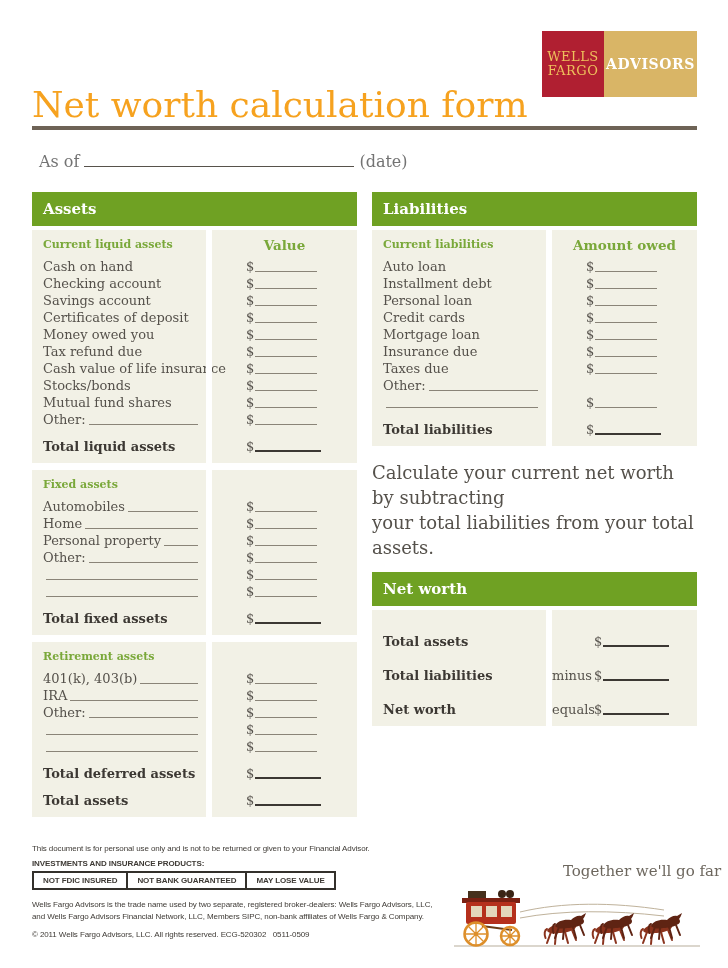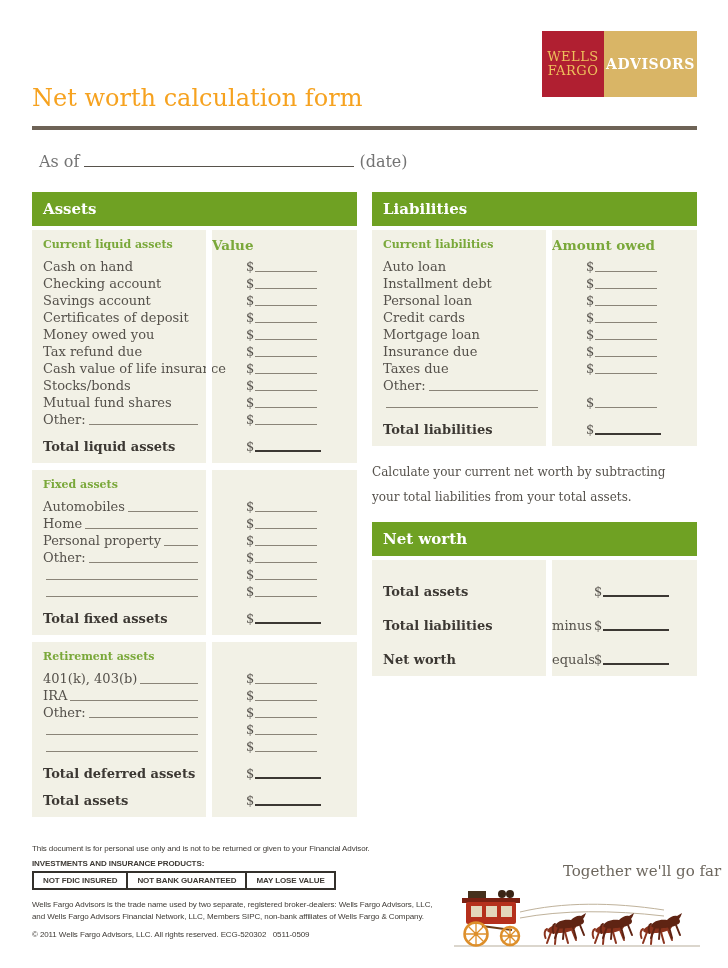--- a/index.html
+++ b/index.html
@@ -8,60 +8,60 @@
 
   
   .logo{position:absolute;left:542px;top:31px;display:flex;}
   .logo-red{width:62px;height:66px;background:#b01f31;color:#eec05c;
             display:flex;flex-direction:column;align-items:center;justify-content:center;
             font-weight:400;font-size:13px;line-height:14px;letter-spacing:.5px;}
   .logo-gold{width:93px;height:66px;background:#d9b566;color:#ffffff;
              display:flex;align-items:center;justify-content:center;
              font-weight:700;font-size:14px;letter-spacing:.6px;}
   .title{position:absolute;left:32px;top:84px;margin:0;font-weight:400;
-         font-size:24px;color:#f6a21f;}
+         font-size:36px;color:#f6a21f;}
   .rule{position:absolute;left:32px;top:126px;width:665px;height:4px;background:#6e6356;}
   .asof{position:absolute;left:39px;top:152px;font-size:16px;color:#737373;}
   .asof-line{display:inline-block;width:270px;height:14px;margin:0 5px;
              border-bottom:1.4px solid #57524b;vertical-align:baseline;}
 
   
   .col{position:absolute;top:192px;width:325px;}
   .col-left{left:32px;}
   .col-right{left:372px;}
   .bar{height:34px;background:#6fa123;color:#fff;font-weight:700;font-size:15px;
        line-height:34px;padding-left:11px;box-sizing:border-box;margin-bottom:4px;}
 
   .block{position:relative;background:#f2f1e6;margin-bottom:7px;padding:6px 0 8px;}
   .block::after{content:"";position:absolute;left:174px;top:0;bottom:0;width:6px;
                 background:#ffffff;pointer-events:none;}
 
   .trow{display:flex;margin-bottom:4px;}
   .sec-title{width:174px;box-sizing:border-box;padding-left:11px;
              font-weight:700;font-size:11px;color:#7aa83a;line-height:18px;}
-  .value-head{width:145px;margin-left:6px;box-sizing:border-box;
+  .value-head{width:145px;margin-left:6px;box-sizing:border-box;text-align:center;
               font-weight:700;font-size:13.5px;color:#7aa83a;line-height:18px;}
 
   .row{display:flex;min-height:17px;font-size:13px;color:#55514b;}
   .lcell{width:174px;box-sizing:border-box;padding:0 8px 0 11px;
          display:flex;align-items:flex-end;}
   .lcell .txt{line-height:17px;white-space:nowrap;}
   .fill{flex:1;height:12px;margin-left:3px;margin-bottom:3px;
         border-bottom:1px solid #8a8478;}
   .vcell{width:145px;margin-left:6px;box-sizing:border-box;padding-left:34px;
          display:flex;align-items:flex-end;}
   .dollar{line-height:17px;}
   .vline{width:62px;height:12px;margin-left:1px;margin-bottom:3px;
          border-bottom:1px solid #8a8478;}
 
   .row.total{margin-top:10px;}
   .row.total .txt{font-weight:700;color:#3c3833;}
   .row.total .vline{width:66px;border-bottom:2px solid #3c3833;}
 
-  .instruction{margin:14px 0 12px;font-size:12px;line-height:25px;color:#55514b;}
+  .instruction{margin:14px 0 12px;font-size:18px;line-height:25px;color:#55514b;}
 
   .nw-block .row{min-height:24px;}
   .nw-block .vcell{padding-left:0;}
   .prefix{display:inline-block;width:40px;text-align:right;margin-right:2px;
           font-weight:400;color:#55514b;line-height:17px;}
   .nw-block .vline{width:58px;}
 
   
   .footer-left{position:absolute;left:32px;top:844px;width:440px;
                font-family:"Liberation Sans",sans-serif;color:#3e3a35;

